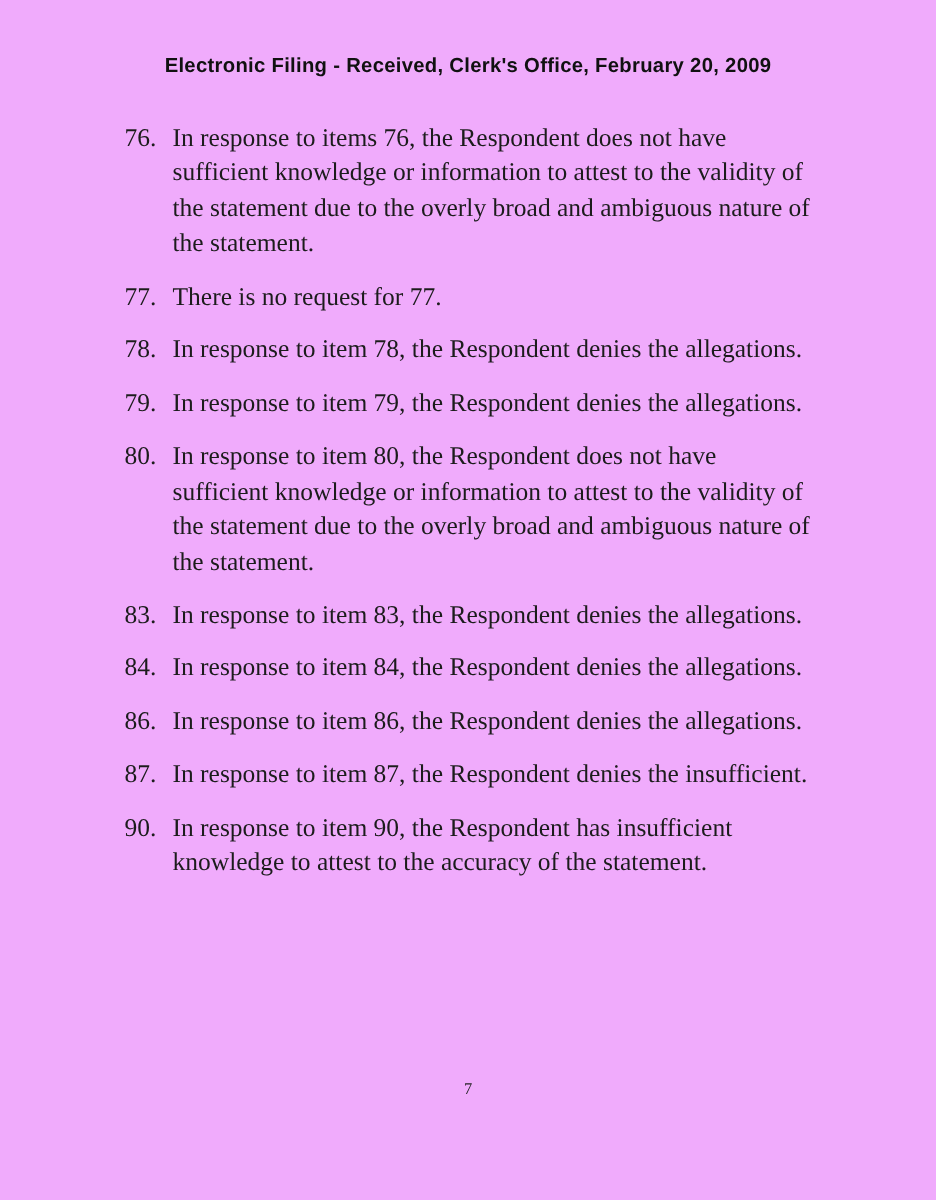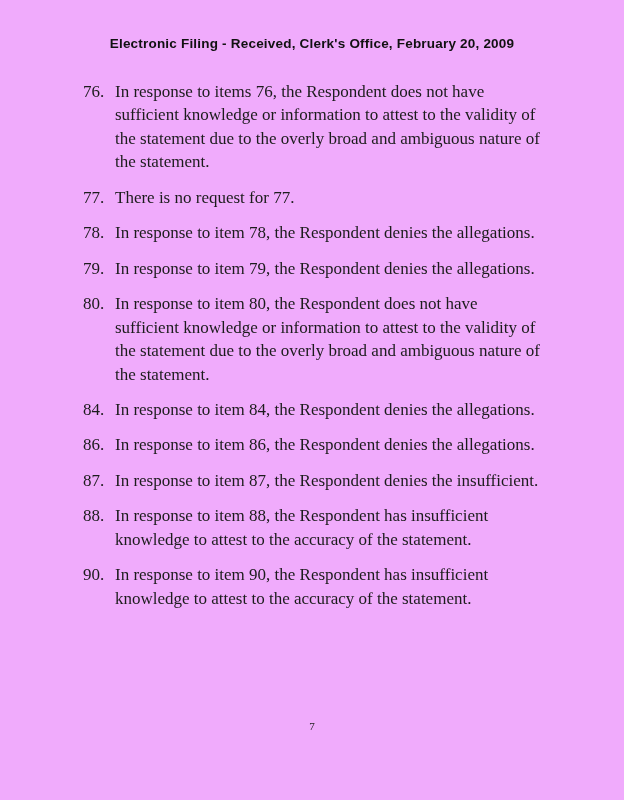--- a/index.html
+++ b/index.html
@@ -89,41 +89,41 @@
         <div class="para-text">In response to item 79, the Respondent denies the allegations.</div>
       </div>
 
       <div class="para">
         <div class="para-num">80.</div>
         <div class="para-text">In response to item 80, the Respondent does not have sufficient knowledge or information to attest to the validity of the statement due to the overly broad and ambiguous nature of the statement.</div>
       </div>
 
 
 
+      <div class="para">
+        <div class="para-num">83.</div>
+        <div class="para-text">In response to item 83, the Respondent denies the allegations.</div>
+      </div>
 
       <div class="para">
         <div class="para-num">84.</div>
         <div class="para-text">In response to item 84, the Respondent denies the allegations.</div>
       </div>
 
 
       <div class="para">
         <div class="para-num">86.</div>
         <div class="para-text">In response to item 86, the Respondent denies the allegations.</div>
       </div>
 
       <div class="para">
         <div class="para-num">87.</div>
         <div class="para-text">In response to item 87, the Respondent denies the insufficient.</div>
       </div>
 
-      <div class="para">
-        <div class="para-num">88.</div>
-        <div class="para-text">In response to item 88, the Respondent has insufficient knowledge to attest to the accuracy of the statement.</div>
-      </div>
 
 
       <div class="para">
         <div class="para-num">90.</div>
         <div class="para-text">In response to item 90, the Respondent has insufficient knowledge to attest to the accuracy of the statement.</div>
       </div>
 
     </div>
 
   <div class="page-number">7</div>

